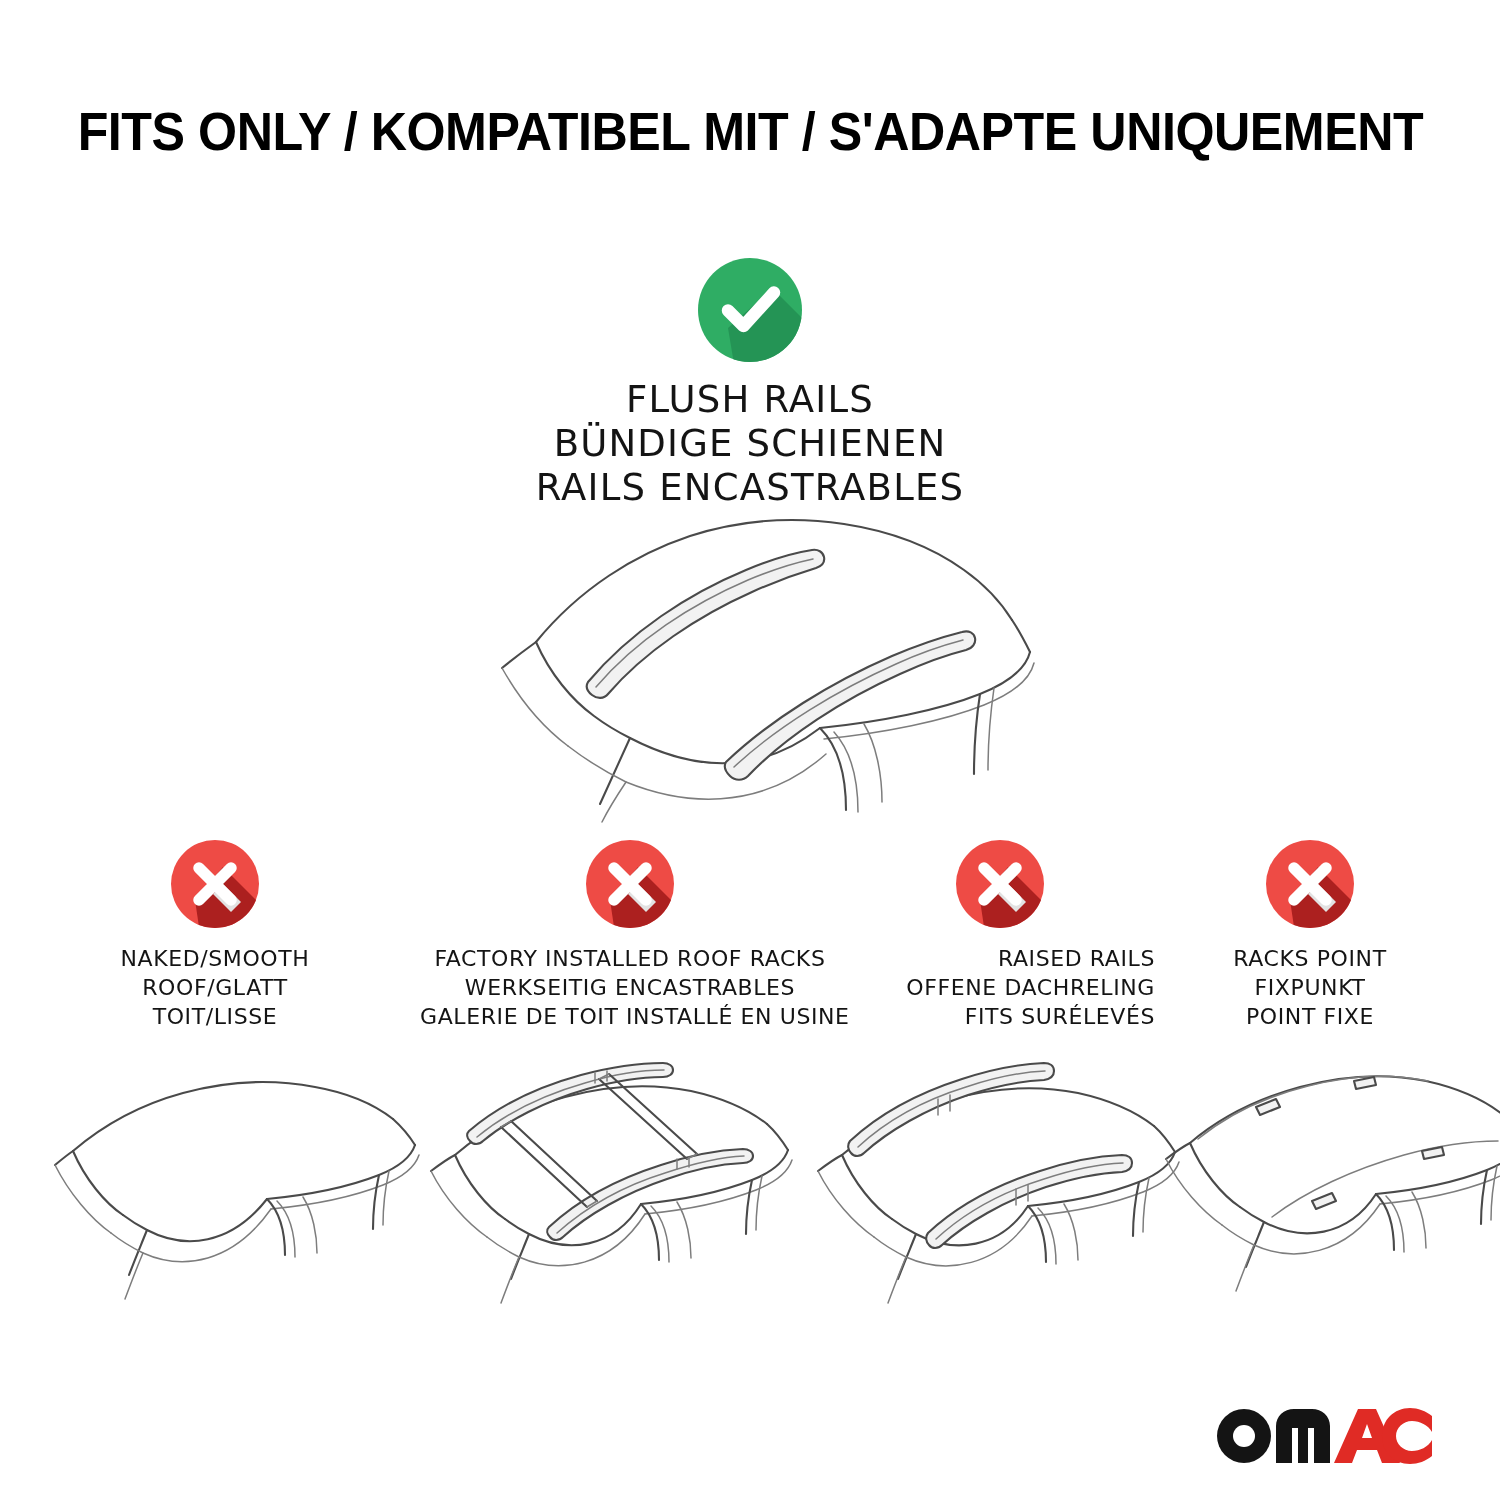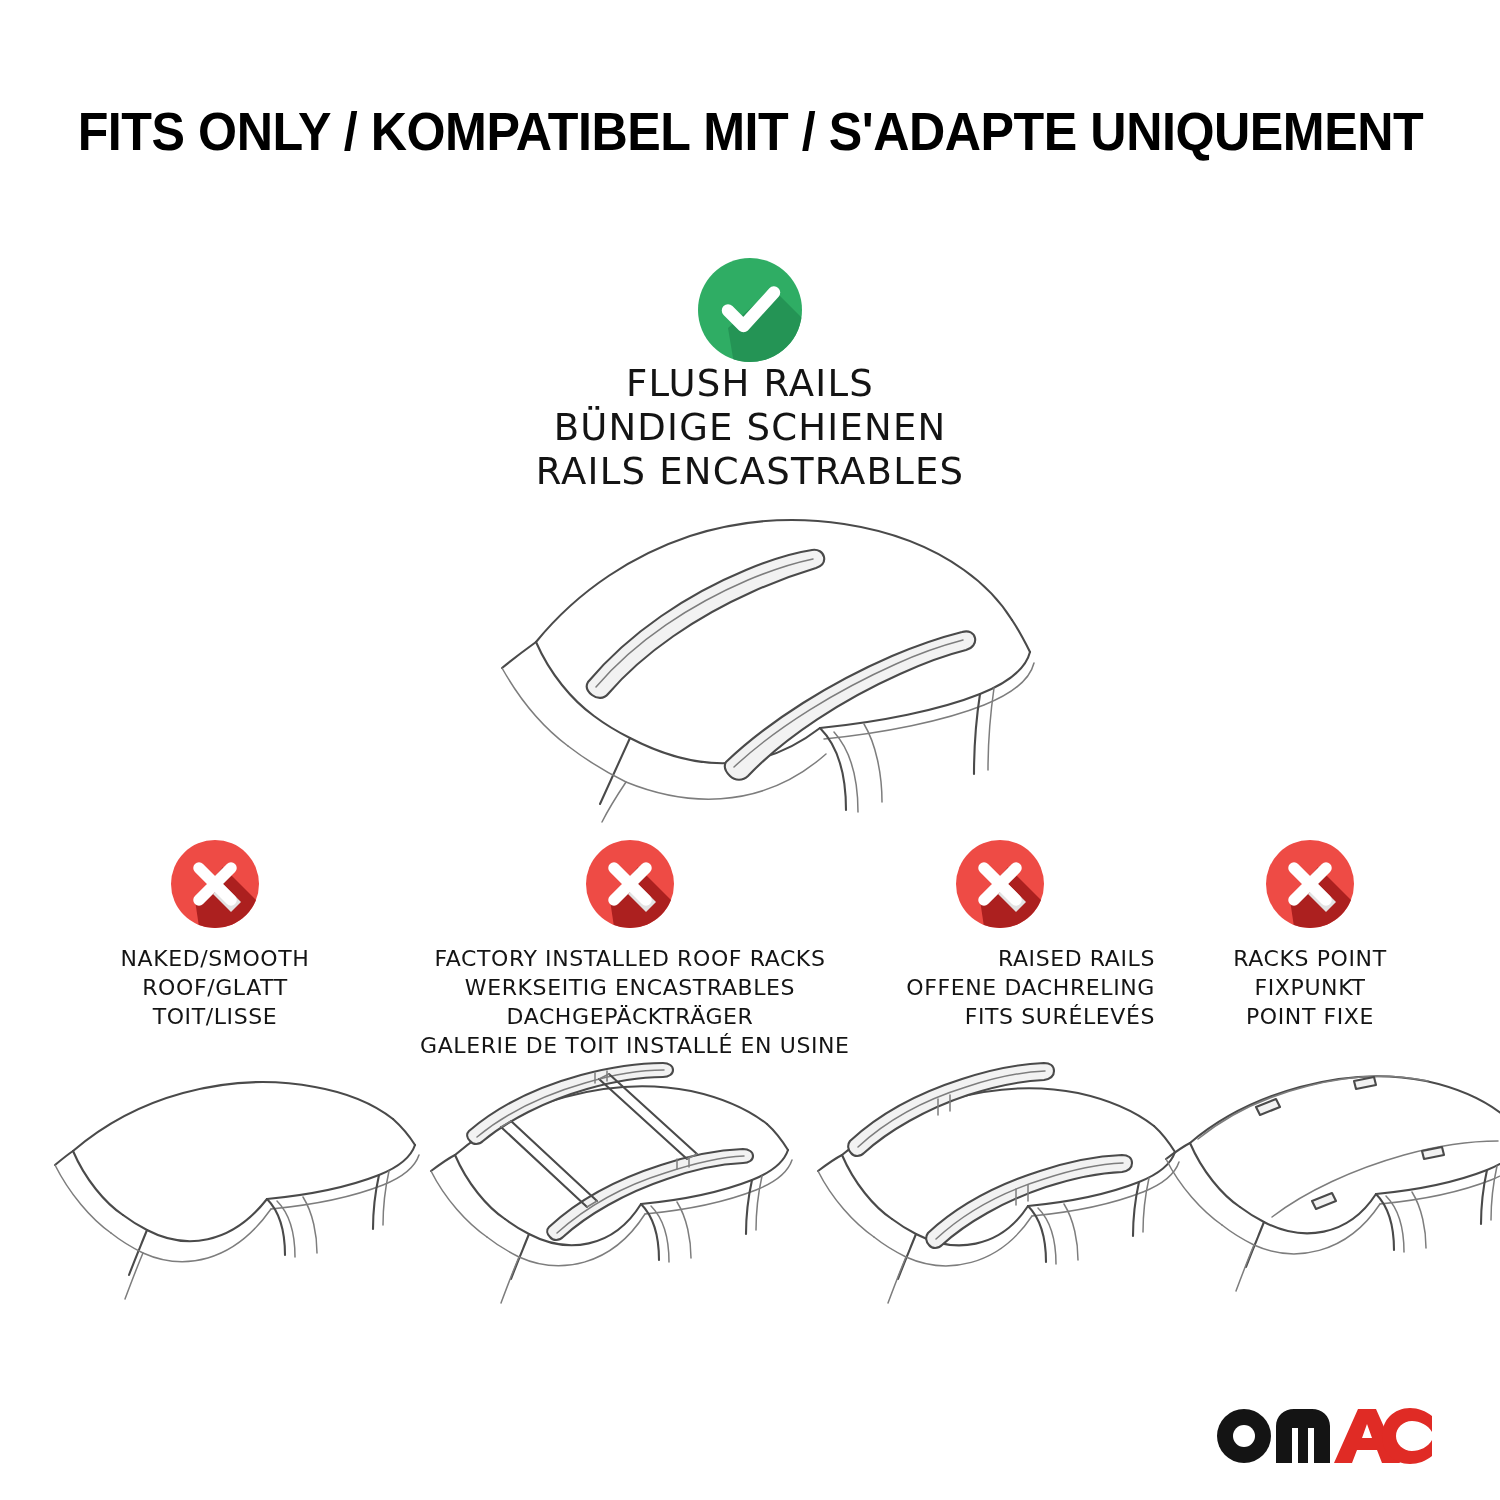--- a/index.html
+++ b/index.html
@@ -45,21 +45,21 @@
     text-align: center;
   }
   .badge {
     display: block;
     margin: 0 auto;
     position: relative;
   }
   #check-badge { width: 104px; height: 104px; }
 
   #fits-labels {
-    margin-top: 0;
+    margin-top: 16px;
   }
   .fits-line {
     display: block;
     font-family: "DejaVu Sans", sans-serif;
     font-weight: 400;
     font-size: 37px;
     line-height: 44px;
     letter-spacing: 1.2px;
     color: #141414;
     white-space: nowrap;
@@ -222,21 +222,20 @@
       <circle cx="44" cy="44" r="44" fill="#ee4b45"></circle>
       <g clip-path="url(#clipX2)">
         <path d="M52 27 L100 75 L100 100 L30 100 L24 60 Z" fill="#a81d1d" opacity="0.95"></path>
         <path d="M52 44 L70 62 L60 72 L42 54 Z" fill="#e2e2e2"></path>
       </g>
       <path d="M28 28 L60 60 M60 28 L28 60" stroke="#ffffff" stroke-width="11.5" stroke-linecap="round"></path>
     </svg>
     <div class="notfit-labels">
       <span class="notfit-line">FACTORY INSTALLED ROOF RACKS</span>
       <span class="notfit-line">WERKSEITIG ENCASTRABLES</span>
-      <span class="notfit-line">DACHGEPÄCKTRÄGER</span>
       <span class="notfit-line">GALERIE DE TOIT INSTALLÉ EN USINE</span>
     </div>
   </div>
 
   <div class="notfit-col" style="left:845px; width:310px;text-align:right;">
     <svg class="x-badge" viewBox="0 0 88 88">
       <defs>
           <clipPath id="clipX3">
             <circle cx="44" cy="44" r="44"></circle>
           </clipPath>

